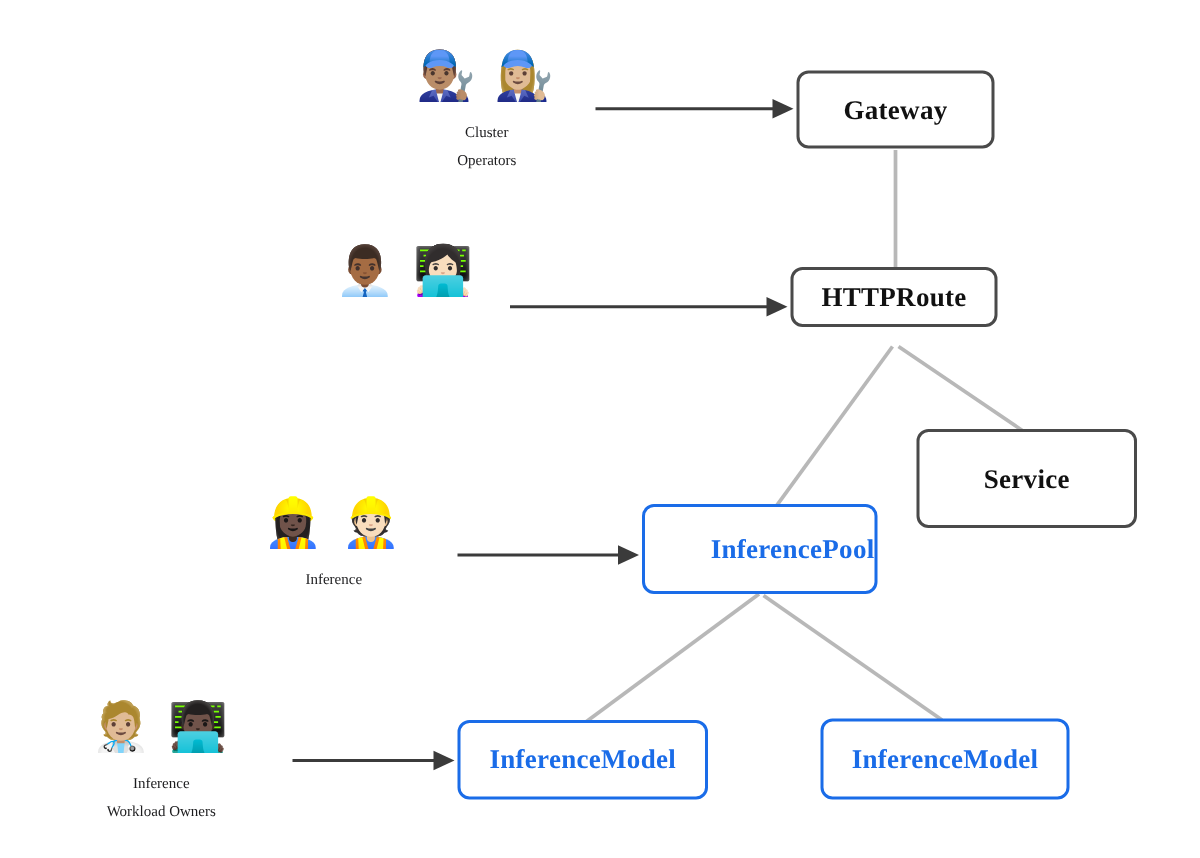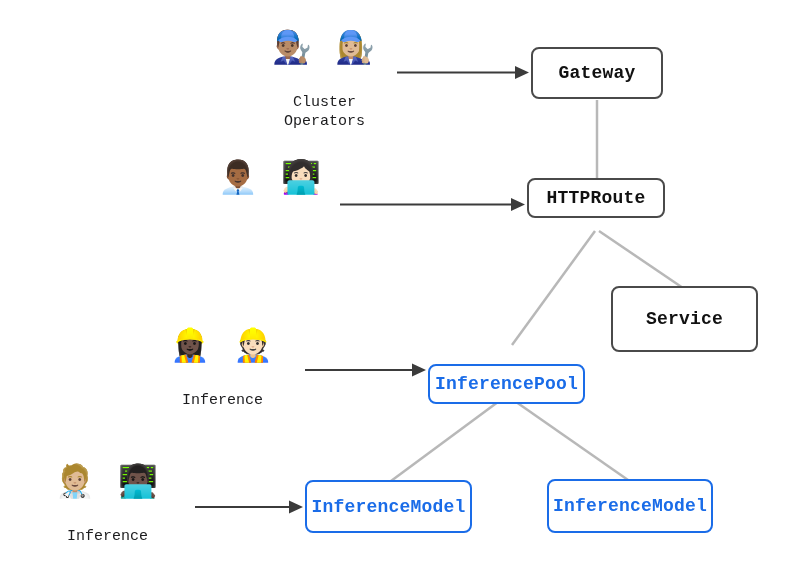--- a/index.html
+++ b/index.html
@@ -1,20 +1,20 @@
 <!DOCTYPE html>
 <html style="--background: #ffffff; --node-border-dark: #4a4a4a; --node-text-dark: #111111; --node-border-blue: #1a6ce8; --node-text-blue: #1a6ce8; --edge-gray: #b8b8b8; --arrow-dark: #3b3b3b; --persona-text: #1c1c1e;"><head>
 <meta charset="utf-8">
 <style>
   html,body{margin:0;padding:0;background:#fff;}
   #canvas{
     position:relative;
     width:800px;height:572px;
     background:var(--background,#fff);
-    font-family:Liberation Mono, monospace;
+    font-family:Liberation Serif, serif;
     overflow:hidden;
   }
   #edges{position:absolute;left:0;top:0;width:800px;height:572px;pointer-events:none;}
   .node{
     position:absolute;
     display:flex;align-items:center;justify-content:center;
     background:#fff;
     border-radius:8px;
     font-weight:700;
     font-size:18px;
@@ -34,30 +34,30 @@
     width:161px;
     text-align:center;
   }
   .persona .emoji{
     font-size:32px;
     line-height:44px;
     white-space:nowrap;
     letter-spacing:2px;
   }
   .persona .plabel{
-    margin-top:21px;
-    font-size:15px;
+    margin-top:7px;
+    font-size:10px;
     line-height:19px;
     color:var(--persona-text,#1c1c1e);
   }
   
   #node-gateway{left:531px;top:47px;width:132px;height:52px;}
   #node-httproute{left:527px;top:178px;width:138px;height:40px;}
   #node-service{left:611px;top:286px;width:147px;height:66px;}
-  #node-inferencepool{left:428px;top:364px;width:157px;height:40px;}
+  #node-inferencepool{left:428px;top:336px;width:157px;height:60px;justify-content:flex-end;}
   #node-inferencemodel-left{left:305px;top:480px;width:167px;height:53px;}
   #node-inferencemodel-right{left:547px;top:479px;width:166px;height:54px;}
   
   #persona-cluster-operators{left:244px;top:28px;}
   #persona-application-developers{left:190px;top:158px;}
   #persona-inference-platform-owners{left:142px;top:326px;}
   #persona-inference-workload-owners{left:27px;top:462px;}
 </style>
 </head>
 <body>
@@ -122,16 +122,17 @@
     <div class="emoji">👷🏿‍♀️ 👷🏻</div>
     <div class="plabel">
       <div>Inference</div>
     </div>
   </div>
 
   <div id="persona-inference-workload-owners" class="persona">
     <div class="emoji">🧑🏼‍⚕️ 👨🏿‍💻</div>
     <div class="plabel">
       <div>Inference</div>
+      <div>Workload Owners</div>
     </div>
   </div>
 
 </div>
 
 </body></html>

